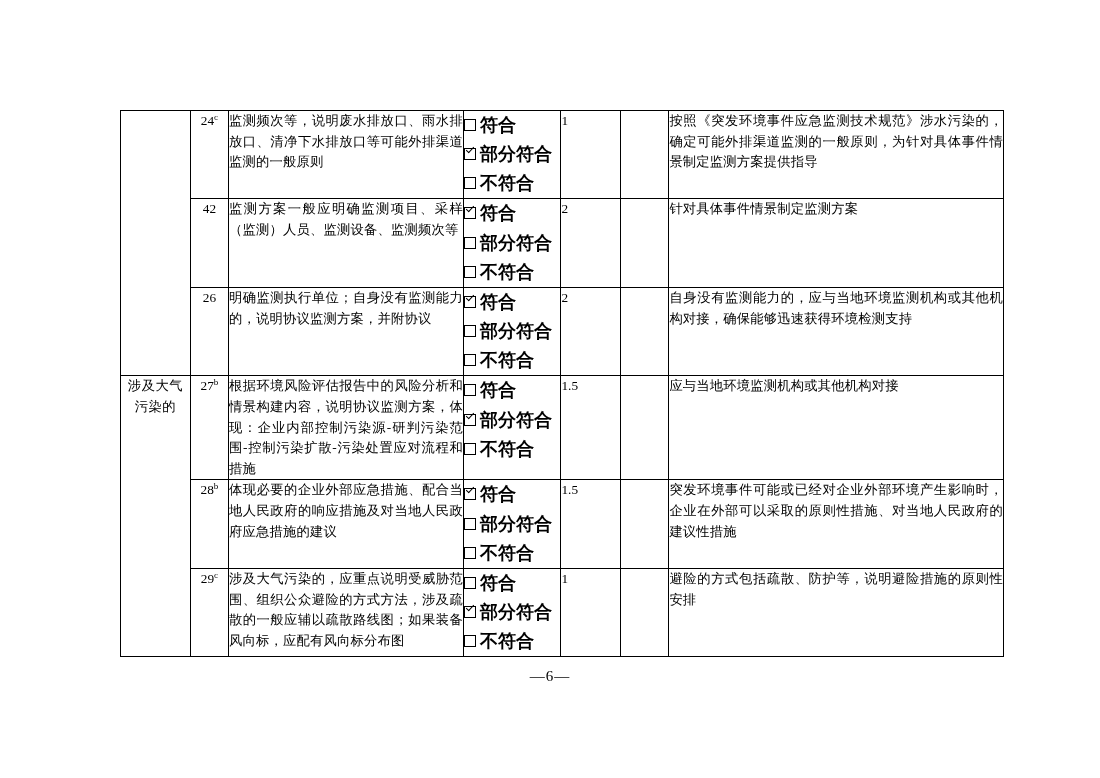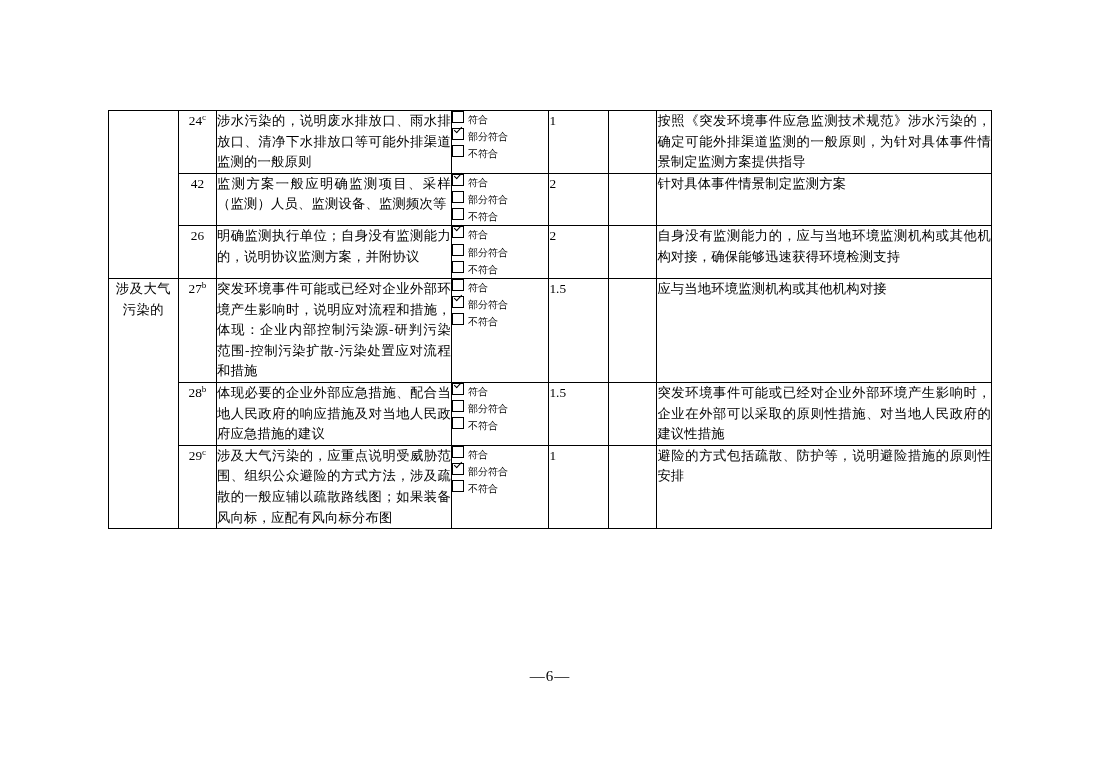--- a/index.html
+++ b/index.html
@@ -16,21 +16,21 @@
   }
   .page {
     position: absolute;
     left: 0; top: 0;
     width: 1100px;
     height: 778px;
     background: #ffffff;
   }
   .table-wrap {
     position: absolute;
-    left: 108px;
+    left: 120px;
     top: 110px;
     width: 916px;
   }
   table.checklist {
     border-collapse: collapse;
     width: 884px;
     table-layout: fixed;
   }
   table.checklist td {
     border: 1px solid #000000;
@@ -75,22 +75,23 @@
     text-align: justify;
     text-justify: inter-ideograph;
     letter-spacing: 0.2px;
   }
   .chk-cell {
     vertical-align: middle;
     padding: 7px 4px 7px 7px;
   }
   .chk-line {
     white-space: nowrap;
-    font-size: 10px;
+    font-size: 18px;
     line-height: 1.62;
+    font-weight: bold;
   }
   .box {
     display: inline-block;
     width: 10px;
     height: 10px;
     border: 1px solid #000;
     margin-right: 4px;
     position: relative;
     top: 0px;
     background: #fff;
@@ -150,21 +151,21 @@
       </colgroup>
       <tbody>
 
         <tr>
           <td class="cat-cell" rowspan="3">
             <span class="cat-inner"></span>
           </td>
           <td class="num-cell">
             <span>24</span><sup>c</sup>
           </td>
-          <td class="item-cell cell-pad">涉水污染的，说明废水排放口、雨水排放口、清净下水排放口等可能外排渠道监测的一般原则</td>
+          <td class="item-cell cell-pad">监测频次等，说明废水排放口、雨水排放口、清净下水排放口等可能外排渠道监测的一般原则</td>
           <td class="chk-cell">
             <div class="chk-line"><span class="box"></span><span>符合</span></div>
             <div class="chk-line"><span class="box checked"></span><span>部分符合</span></div>
             <div class="chk-line"><span class="box"></span><span>不符合</span></div>
           </td>
           <td class="score-cell">1</td>
           <td class="blank-cell"></td>
           <td class="note-cell">按照《突发环境事件应急监测技术规范》涉水污染的，确定可能外排渠道监测的一般原则，为针对具体事件情景制定监测方案提供指导</td>
         </tr>
 
@@ -198,21 +199,21 @@
           <td class="note-cell">自身没有监测能力的，应与当地环境监测机构或其他机构对接，确保能够迅速获得环境检测支持</td>
         </tr>
 
         <tr>
           <td class="cat-cell" rowspan="3">
             <span class="cat-inner">涉及大气污染的</span>
           </td>
           <td class="num-cell">
             <span>27</span><sup>b</sup>
           </td>
-          <td class="item-cell cell-pad">突发环境事件可能或已经对企业外部环境产生影响时，说明应对流程和措施，体现：企业内部控制污染源-研判污染范围-控制污染扩散-污染处置应对流程和措施</td>
+          <td class="item-cell cell-pad">根据环境风险评估报告中的风险分析和情景构建内容，说明协议监测方案，体现：企业内部控制污染源-研判污染范围-控制污染扩散-污染处置应对流程和措施</td>
           <td class="chk-cell">
             <div class="chk-line"><span class="box"></span><span>符合</span></div>
             <div class="chk-line"><span class="box checked"></span><span>部分符合</span></div>
             <div class="chk-line"><span class="box"></span><span>不符合</span></div>
           </td>
           <td class="score-cell">1.5</td>
           <td class="blank-cell"></td>
           <td class="note-cell">应与当地环境监测机构或其他机构对接</td>
         </tr>
 

